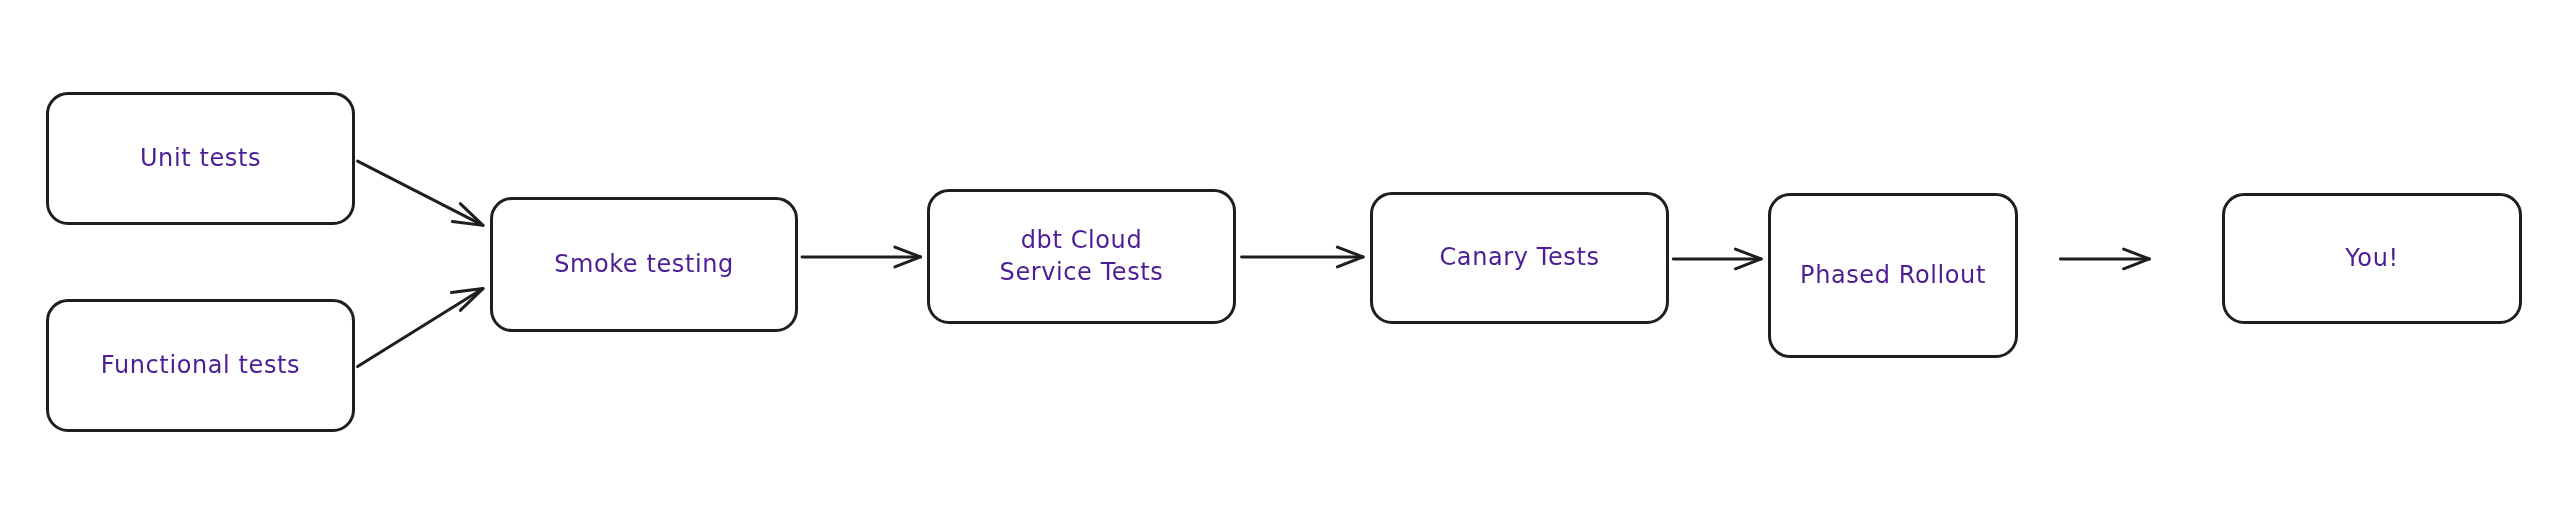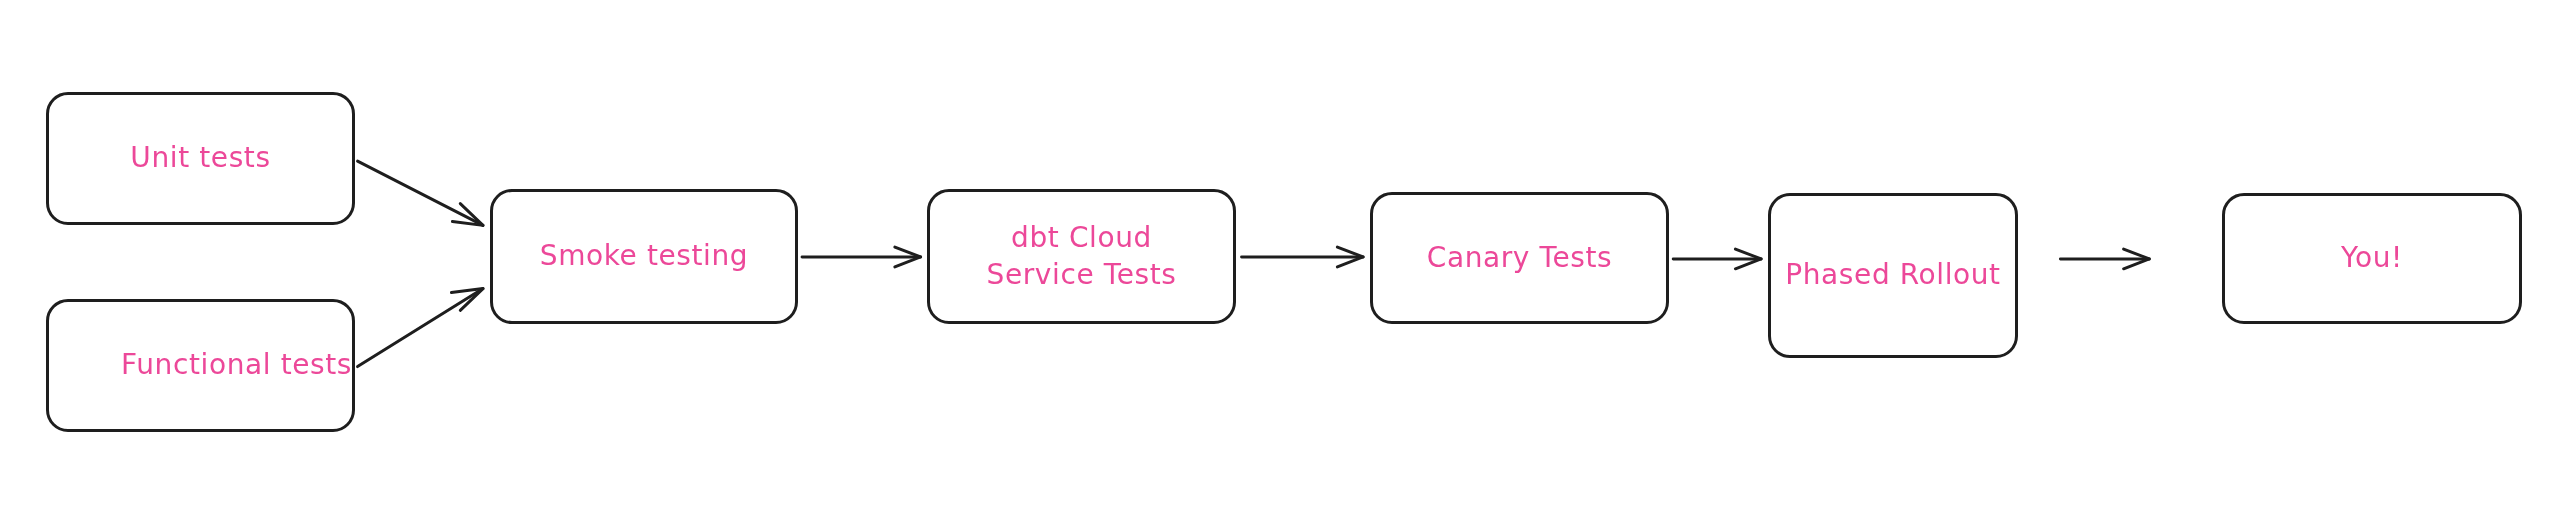--- a/index.html
+++ b/index.html
@@ -32,31 +32,31 @@
     background: #ffffff;
     border: 3px solid #1e1e1e;
     border-radius: 22px;
     display: flex;
     align-items: center;
     justify-content: center;
     text-align: center;
   }
   .node-label {
     font-family: "DejaVu Sans", sans-serif;
-    font-size: 28px;
+    font-size: 24px;
     line-height: 1.32;
     letter-spacing: 0.6px;
-    color: #ec4899;
+    color: #4c1d95;
     white-space: pre-line;
     font-weight: 400;
   }
   
   #node-unit-tests        { left: 46px;   top: 92px;  width: 309px; height: 133px; }
-  #node-functional-tests  { left: 46px;   top: 299px; width: 309px; height: 133px; justify-content: flex-end; }
-  #node-smoke-testing     { left: 490px;  top: 189px; width: 308px; height: 135px; }
+  #node-functional-tests  { left: 46px;   top: 299px; width: 309px; height: 133px; }
+  #node-smoke-testing     { left: 490px;  top: 197px; width: 308px; height: 135px; }
   #node-dbt-cloud-service-tests { left: 927px; top: 189px; width: 309px; height: 135px; }
   #node-canary-tests      { left: 1370px; top: 192px; width: 299px; height: 132px; }
   #node-phased-rollout    { left: 1768px; top: 193px; width: 250px; height: 165px; }
   #node-you               { left: 2222px; top: 193px; width: 300px; height: 131px; }
 </style>
 </head>
 <body>
 
 <div id="canvas">
 

